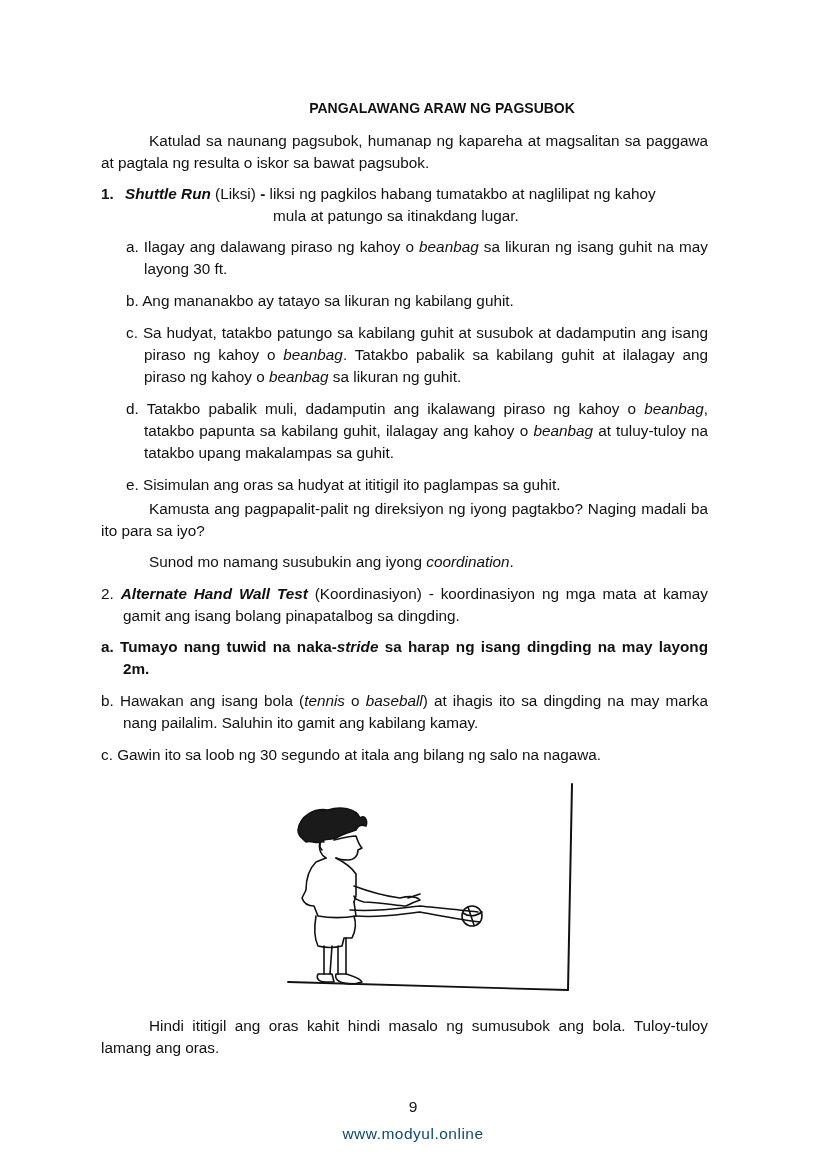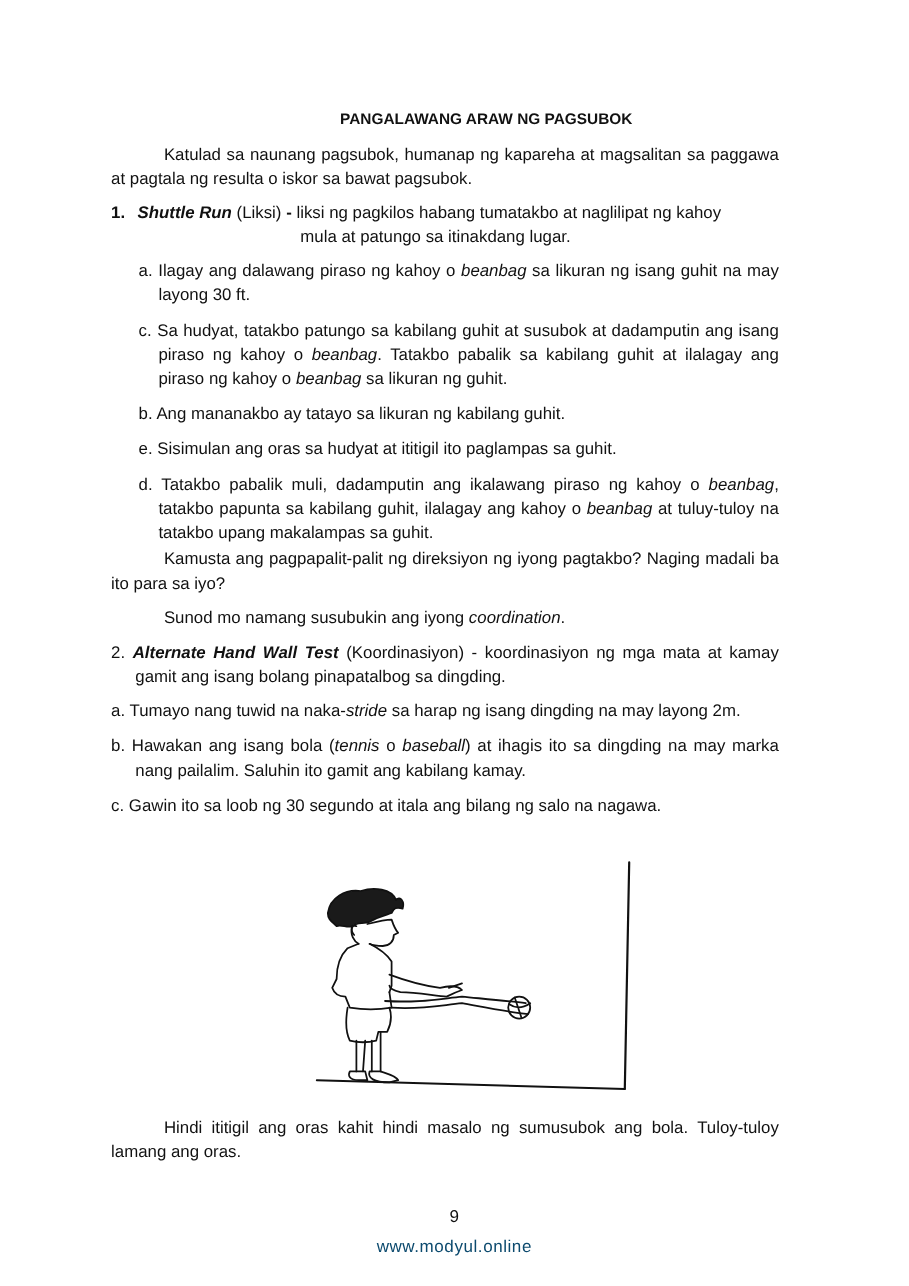--- a/index.html
+++ b/index.html
@@ -31,44 +31,44 @@
       <b>-</b>
       <span>liksi ng pagkilos habang tumatakbo at naglilipat ng kahoy</span>
     </span>
   </div>
   <div style="padding-left:172px;">mula at patungo sa itinakdang lugar.</div>
 </div>
 
 <div class="abs para" style="top:236px; left:126px; width:582px;">
   <div id="t1steps">
       <div style="padding-left: 18px; text-indent: -18px; margin-bottom: 10px;"><span>a. </span><span>Ilagay ang dalawang piraso ng kahoy o </span><em>beanbag</em><span> sa likuran ng isang guhit na may layong 30 ft.</span></div>
+      <div style="padding-left: 18px; text-indent: -18px; margin-bottom: 10px;"><span>b. </span><span>Ang mananakbo ay tatayo sa likuran ng kabilang guhit.</span></div>
       <div style="padding-left: 18px; text-indent: -18px; margin-bottom: 10px;"><span>c. </span><span>Sa hudyat, tatakbo patungo sa kabilang guhit at susubok at dadamputin ang isang piraso ng kahoy o </span><em>beanbag</em><span>. Tatakbo pabalik sa kabilang guhit at ilalagay ang piraso ng kahoy o </span><em>beanbag</em><span> sa likuran ng guhit.</span></div>
-      <div style="padding-left: 18px; text-indent: -18px; margin-bottom: 10px;"><span>b. </span><span>Ang mananakbo ay tatayo sa likuran ng kabilang guhit.</span></div>
+      <div style="padding-left: 18px; text-indent: -18px; margin-bottom: 10px;"><span>d. </span><span>Tatakbo pabalik muli, dadamputin ang ikalawang piraso ng kahoy o </span><em>beanbag</em><span>, tatakbo papunta sa kabilang guhit, ilalagay ang kahoy o </span><em>beanbag</em><span> at tuluy-tuloy na tatakbo upang makalampas sa guhit.</span></div>
       <div style="padding-left: 18px; text-indent: -18px; margin-bottom: 10px;"><span>e. </span><span>Sisimulan ang oras sa hudyat at ititigil ito paglampas sa guhit.</span></div>
-      <div style="padding-left: 18px; text-indent: -18px; margin-bottom: 10px;"><span>d. </span><span>Tatakbo pabalik muli, dadamputin ang ikalawang piraso ng kahoy o </span><em>beanbag</em><span>, tatakbo papunta sa kabilang guhit, ilalagay ang kahoy o </span><em>beanbag</em><span> at tuluy-tuloy na tatakbo upang makalampas sa guhit.</span></div>
     </div>
 </div>
 
 <div class="abs para indent" style="top:498px;">Kamusta ang pagpapalit-palit ng direksiyon ng iyong pagtakbo? Naging madali ba ito para sa iyo?</div>
 
 <div class="abs para indent" style="top:551px;">
   <span>Sunod mo namang susubukin ang iyong </span><em>coordination</em><span>.</span>
 </div>
 
 <div class="abs para" style="top:583px;">
   <div style="padding-left:22px;text-indent:-22px;">
     <span>2.</span>
     <b class="em">Alternate Hand Wall Test</b>
     <span>(Koordinasiyon) - koordinasiyon ng mga mata at kamay gamit ang isang bolang pinapatalbog sa dingding.</span>
   </div>
 </div>
 
 <div class="abs para" style="top:636px;">
   <div id="t2steps">
-      <div style="padding-left: 22px; text-indent: -22px; margin-bottom: 10px;"><span>a. </span><span>Tumayo nang tuwid na naka-</span><em>stride</em><span> sa harap ng isang dingding na may layong 2m.</span></div>
+      <div style="padding-left: 22px; text-indent: -22px; margin-bottom: 10px; font-weight: bold;"><span>a. </span><span>Tumayo nang tuwid na naka-</span><em>stride</em><span> sa harap ng isang dingding na may layong 2m.</span></div>
       <div style="padding-left: 22px; text-indent: -22px; margin-bottom: 10px;"><span>b. </span><span>Hawakan ang isang bola (</span><em>tennis</em><span> o </span><em>baseball</em><span>) at ihagis ito sa dingding na may marka nang pailalim. Saluhin ito gamit ang kabilang kamay.</span></div>
       <div style="padding-left: 22px; text-indent: -22px; margin-bottom: 10px;"><span>c. </span><span>Gawin ito sa loob ng 30 segundo at itala ang bilang ng salo na nagawa.</span></div>
     </div>
 </div>
 
 <div class="abs figure">
   <svg width="320" height="220" viewBox="0 0 320 220">
     <g fill="none" stroke="#111" stroke-width="1.6" stroke-linecap="round" stroke-linejoin="round">
 
       <path d="M302 6 L298 212" stroke-width="2"></path>

